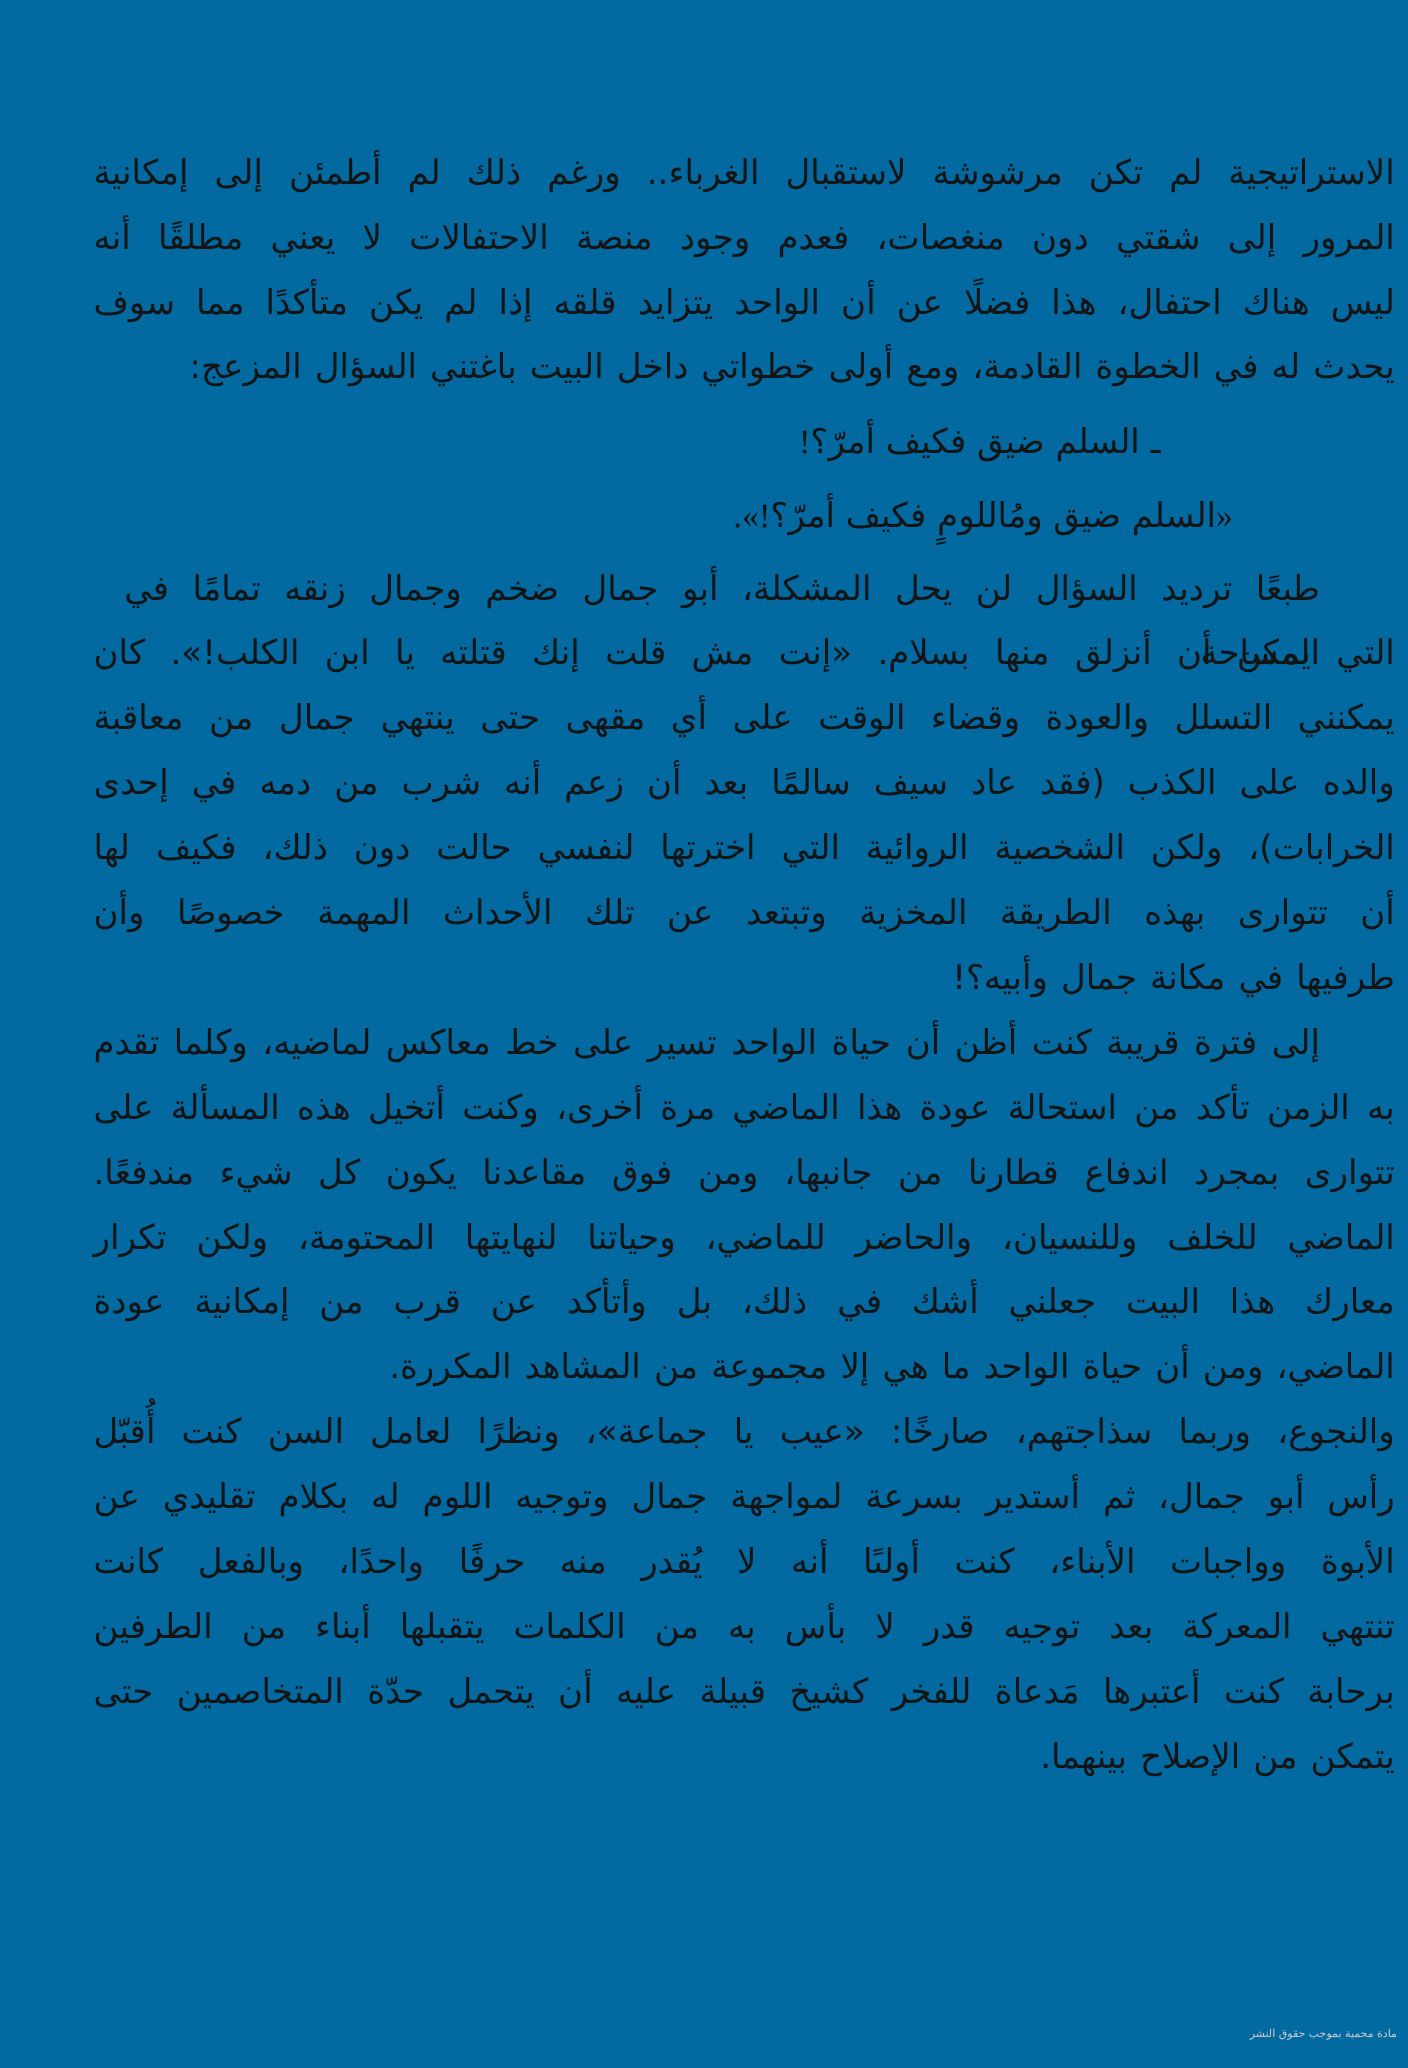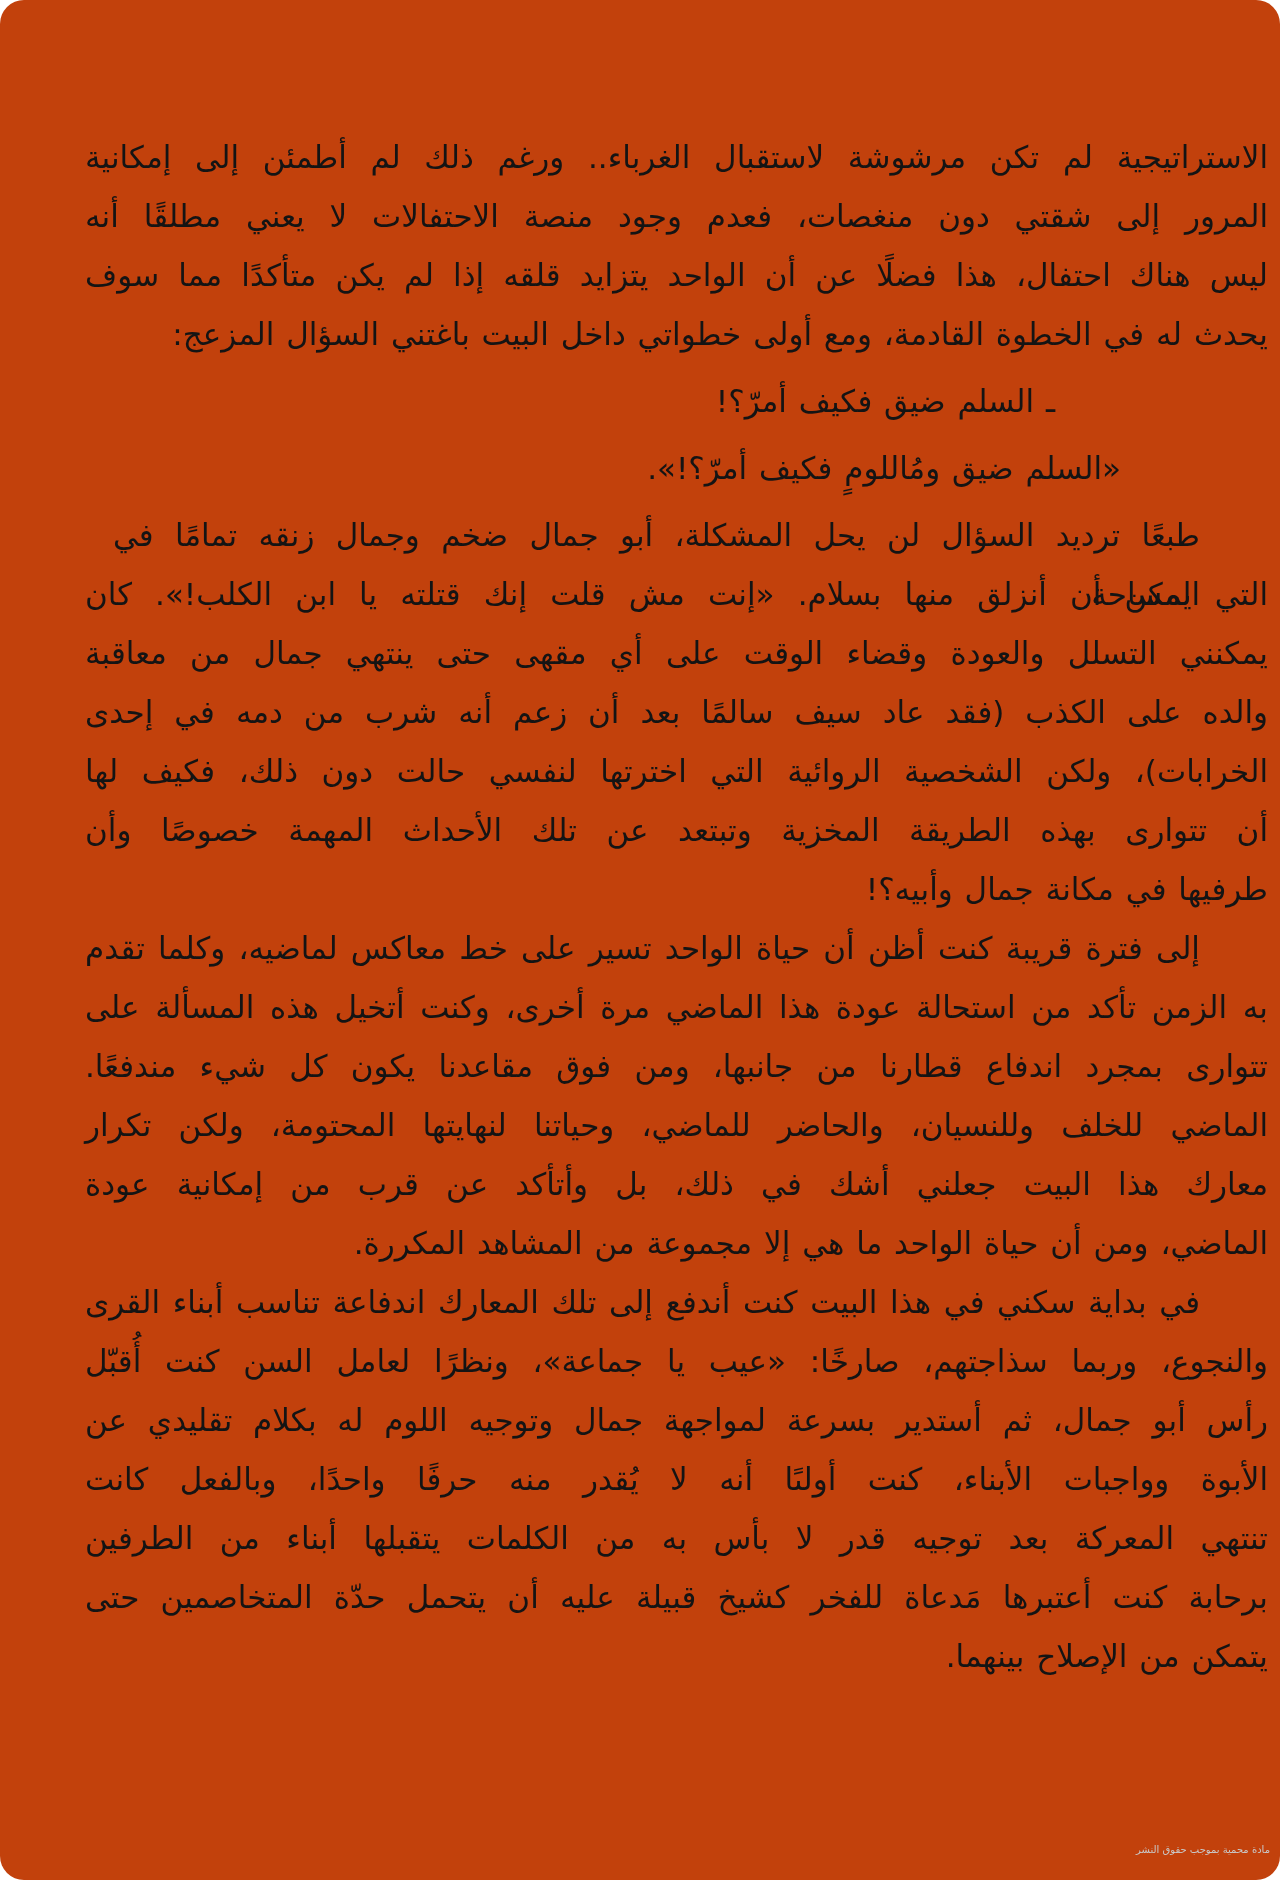--- a/index.html
+++ b/index.html
@@ -10,22 +10,21 @@
     width: 1280px;
     height: 1880px;
     background: #ffffff;
     position: relative;
     overflow: hidden;
     font-family: "DejaVu Sans", sans-serif;
   }
   .page {
     position: absolute;
     inset: 0;
-    background: #c2410c;
-    border-radius: 24px;
+    background: #0369a1;
   }
   .text-block {
     position: absolute;
     top: 128px;
     right: 12px;
     left: 85px;
     direction: rtl;
     color: #141414;
     font-size: 31px;
     line-height: 59px;
@@ -39,20 +38,21 @@
   
   .line.e {
     text-align: right;
     text-align-last: right;
   }
   
   .line.d {
     text-align: right;
     text-align-last: right;
     margin-top: 8px;
+    font-family: Liberation Serif, serif;
   }
   .line.d + .line:not(.d) {
     margin-top: 8px;
     margin-left: 28px;
   }
   .watermark {
     position: absolute;
     top: 1836px;
     right: 10px;
     direction: rtl;
@@ -79,21 +79,20 @@
       <div class="line j">والده على الكذب (فقد عاد سيف سالمًا بعد أن زعم أنه شرب من دمه في إحدى</div>
       <div class="line j">الخرابات)، ولكن الشخصية الروائية التي اخترتها لنفسي حالت دون ذلك، فكيف لها</div>
       <div class="line j">أن تتوارى بهذه الطريقة المخزية وتبتعد عن تلك الأحداث المهمة خصوصًا وأن</div>
       <div class="line e">طرفيها في مكانة جمال وأبيه؟!</div>
       <div class="line j" style="padding-right: 68px;">إلى فترة قريبة كنت أظن أن حياة الواحد تسير على خط معاكس لماضيه، وكلما تقدم</div>
       <div class="line j">به الزمن تأكد من استحالة عودة هذا الماضي مرة أخرى، وكنت أتخيل هذه المسألة على</div>
       <div class="line j">تتوارى بمجرد اندفاع قطارنا من جانبها، ومن فوق مقاعدنا يكون كل شيء مندفعًا.</div>
       <div class="line j">الماضي للخلف وللنسيان، والحاضر للماضي، وحياتنا لنهايتها المحتومة، ولكن تكرار</div>
       <div class="line j">معارك هذا البيت جعلني أشك في ذلك، بل وأتأكد عن قرب من إمكانية عودة</div>
       <div class="line e">الماضي، ومن أن حياة الواحد ما هي إلا مجموعة من المشاهد المكررة.</div>
-      <div class="line j" style="padding-right: 68px;">في بداية سكني في هذا البيت كنت أندفع إلى تلك المعارك اندفاعة تناسب أبناء القرى</div>
       <div class="line j">والنجوع، وربما سذاجتهم، صارخًا: «عيب يا جماعة»، ونظرًا لعامل السن كنت أُقبّل</div>
       <div class="line j">رأس أبو جمال، ثم أستدير بسرعة لمواجهة جمال وتوجيه اللوم له بكلام تقليدي عن</div>
       <div class="line j">الأبوة وواجبات الأبناء، كنت أولىًا أنه لا يُقدر منه حرفًا واحدًا، وبالفعل كانت</div>
       <div class="line j">تنتهي المعركة بعد توجيه قدر لا بأس به من الكلمات يتقبلها أبناء من الطرفين</div>
       <div class="line j">برحابة كنت أعتبرها مَدعاة للفخر كشيخ قبيلة عليه أن يتحمل حدّة المتخاصمين حتى</div>
       <div class="line e">يتمكن من الإصلاح بينهما.</div>
     </div>
   <div class="watermark">مادة محمية بموجب حقوق النشر</div>
 </div>
 

